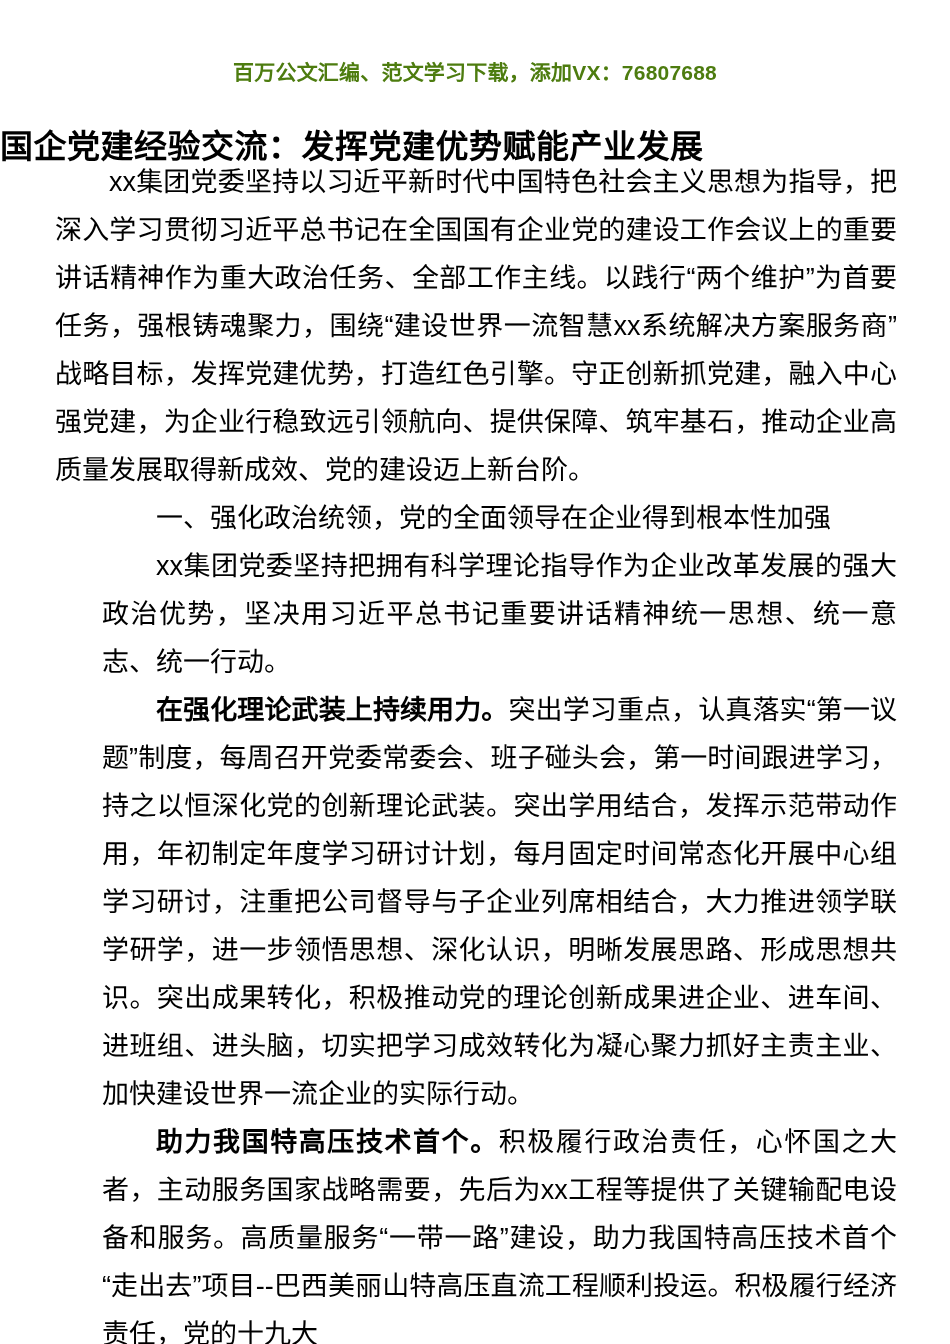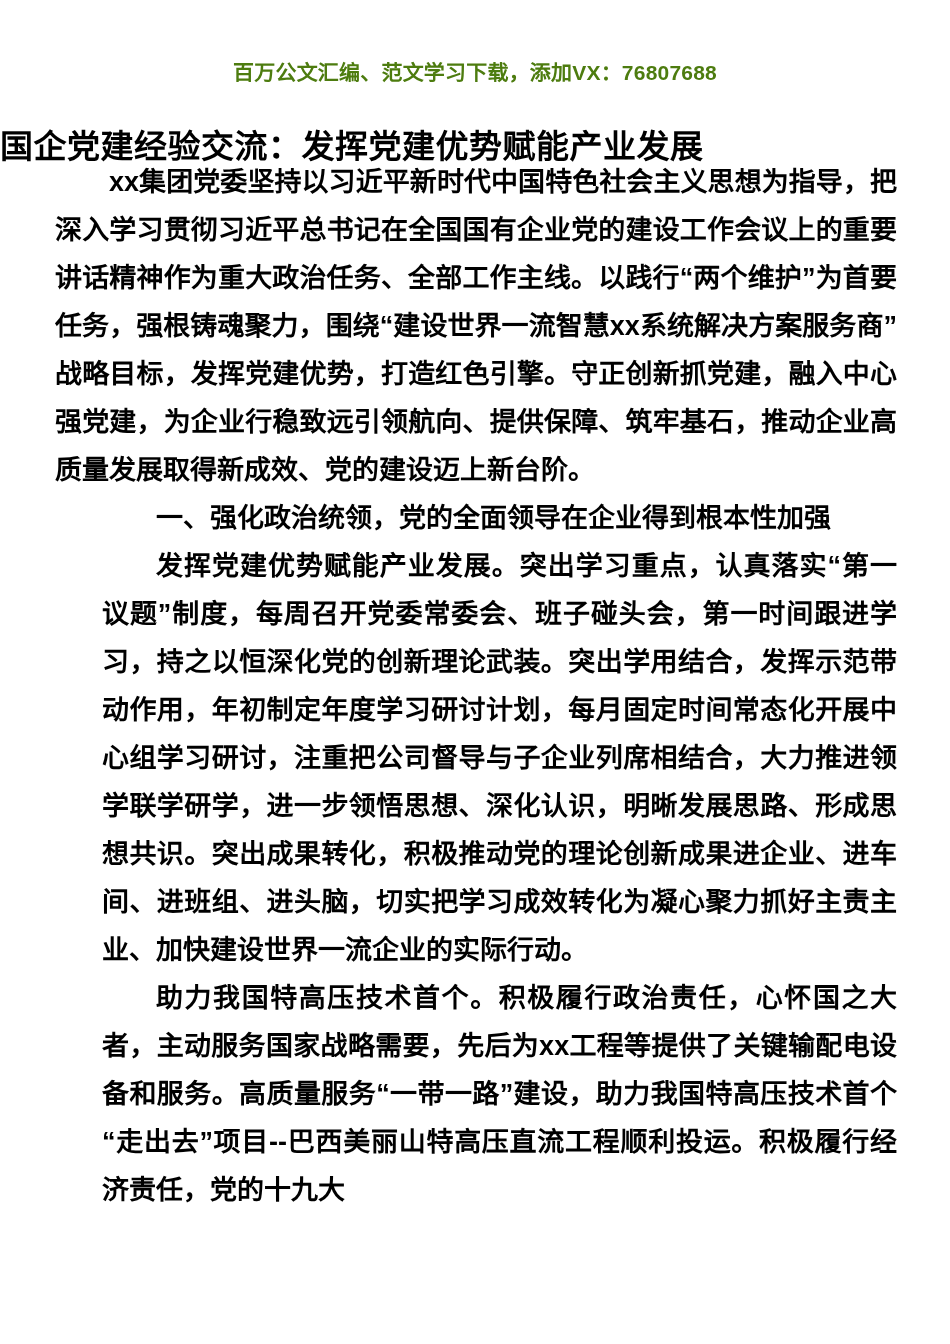--- a/index.html
+++ b/index.html
@@ -78,21 +78,21 @@
   .para + .para {
     margin-top: 0;
     margin-left: 47px;
   }
 
   .lead {
     font-weight: 700;
   }
 
   .run {
-    font-weight: 700;
+    font-weight: 400;
   }
 </style>
 </head>
 <body>
 
 <div class="page">
 
   <div class="promo-banner">
     <span class="promo-text">百万公文汇编、范文学习下载，添加VX：76807688</span>
   </div>
@@ -102,23 +102,26 @@
   <div class="body-column">
 
     <p class="para">
       <span class="lead"></span><span class="run">xx集团党委坚持以习近平新时代中国特色社会主义思想为指导，把深入学习贯彻习近平总书记在全国国有企业党的建设工作会议上的重要讲话精神作为重大政治任务、全部工作主线。以践行“两个维护”为首要任务，强根铸魂聚力，围绕“建设世界一流智慧xx系统解决方案服务商”战略目标，发挥党建优势，打造红色引擎。守正创新抓党建，融入中心强党建，为企业行稳致远引领航向、提供保障、筑牢基石，推动企业高质量发展取得新成效、党的建设迈上新台阶。</span>
     </p>
 
     <p class="para">
       <span class="lead"></span><span class="run">一、强化政治统领，党的全面领导在企业得到根本性加强</span>
     </p>
 
+    <p class="para">
+      <span class="lead"></span><span class="run">xx集团党委坚持把拥有科学理论指导作为企业改革发展的强大政治优势，坚决用习近平总书记重要讲话精神统一思想、统一意志、统一行动。</span>
+    </p>
 
     <p class="para">
-      <span class="lead">发挥党建优势赋能产业发展。</span><span class="run">突出学习重点，认真落实“第一议题”制度，每周召开党委常委会、班子碰头会，第一时间跟进学习，持之以恒深化党的创新理论武装。突出学用结合，发挥示范带动作用，年初制定年度学习研讨计划，每月固定时间常态化开展中心组学习研讨，注重把公司督导与子企业列席相结合，大力推进领学联学研学，进一步领悟思想、深化认识，明晰发展思路、形成思想共识。突出成果转化，积极推动党的理论创新成果进企业、进车间、进班组、进头脑，切实把学习成效转化为凝心聚力抓好主责主业、加快建设世界一流企业的实际行动。</span>
+      <span class="lead">在强化理论武装上持续用力。</span><span class="run">突出学习重点，认真落实“第一议题”制度，每周召开党委常委会、班子碰头会，第一时间跟进学习，持之以恒深化党的创新理论武装。突出学用结合，发挥示范带动作用，年初制定年度学习研讨计划，每月固定时间常态化开展中心组学习研讨，注重把公司督导与子企业列席相结合，大力推进领学联学研学，进一步领悟思想、深化认识，明晰发展思路、形成思想共识。突出成果转化，积极推动党的理论创新成果进企业、进车间、进班组、进头脑，切实把学习成效转化为凝心聚力抓好主责主业、加快建设世界一流企业的实际行动。</span>
     </p>
 
     <p class="para">
       <span class="lead">助力我国特高压技术首个。</span><span class="run">积极履行政治责任，心怀国之大者，主动服务国家战略需要，先后为xx工程等提供了关键输配电设备和服务。高质量服务“一带一路”建设，助力我国特高压技术首个“走出去”项目--巴西美丽山特高压直流工程顺利投运。积极履行经济责任，党的十九大</span>
     </p>
 
   </div>
 
 </div>
 

